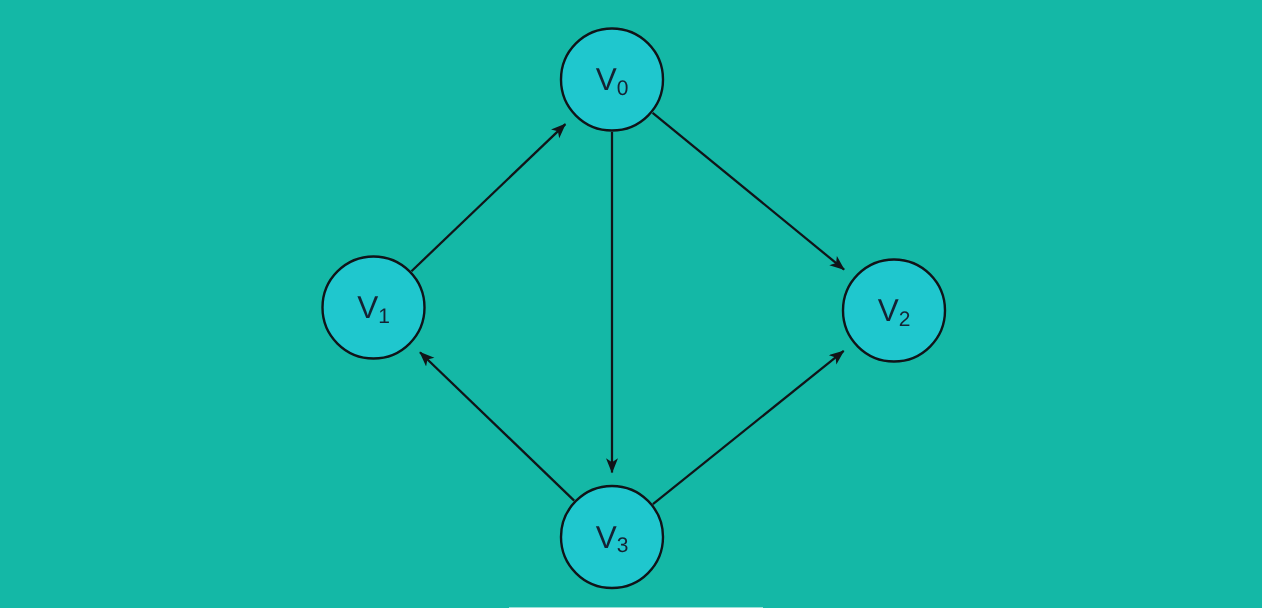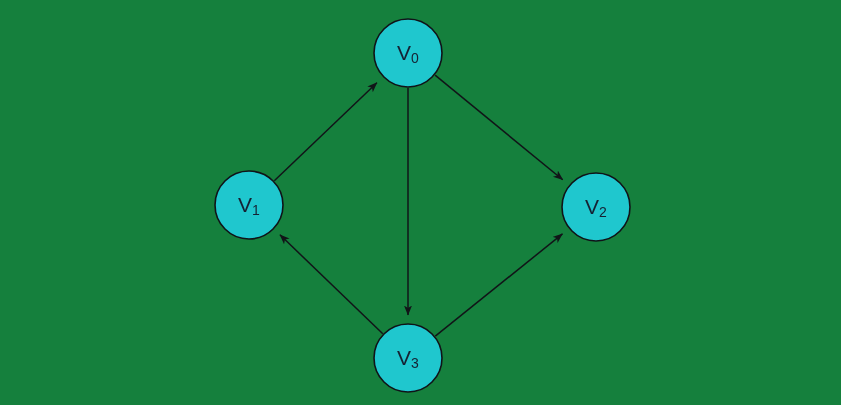--- a/index.html
+++ b/index.html
@@ -7,21 +7,21 @@
     padding: 0;
     background: #ffffff;
   }
   body {
     font-family: "Liberation Sans", sans-serif;
   }
   #canvas {
     position: relative;
     width: 841px;
     height: 405px;
-    background: #15803d;
+    background: #14b8a6;
     overflow: hidden;
   }
   #graph-svg {
     position: absolute;
     top: 0;
     left: 0;
     width: 841px;
     height: 405px;
   }
   .node-circle {

